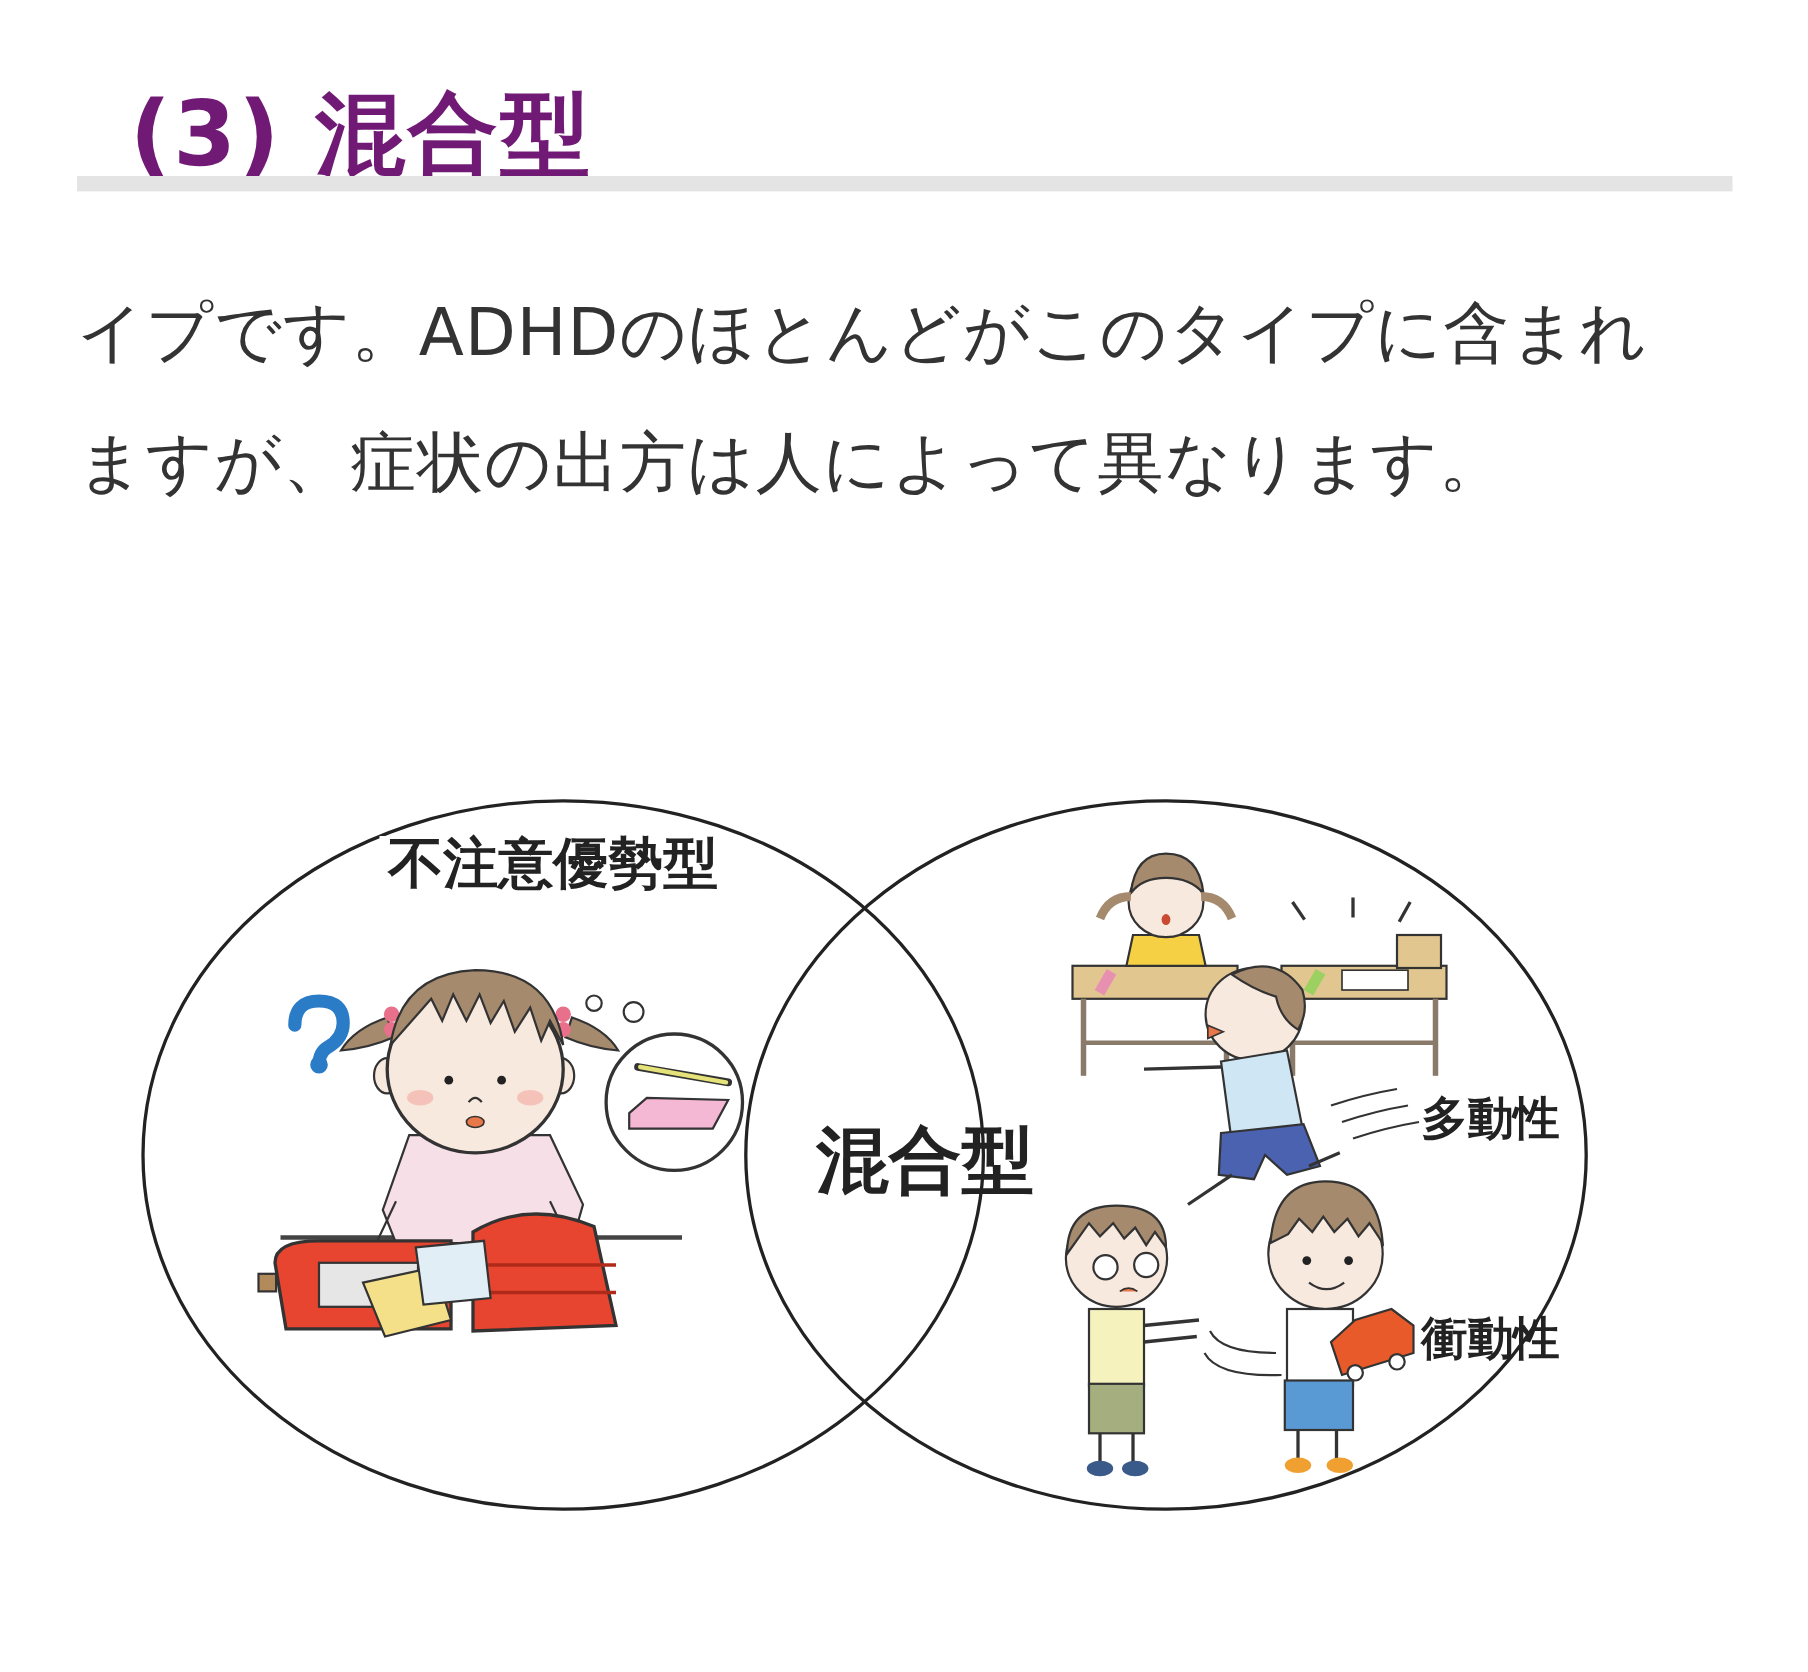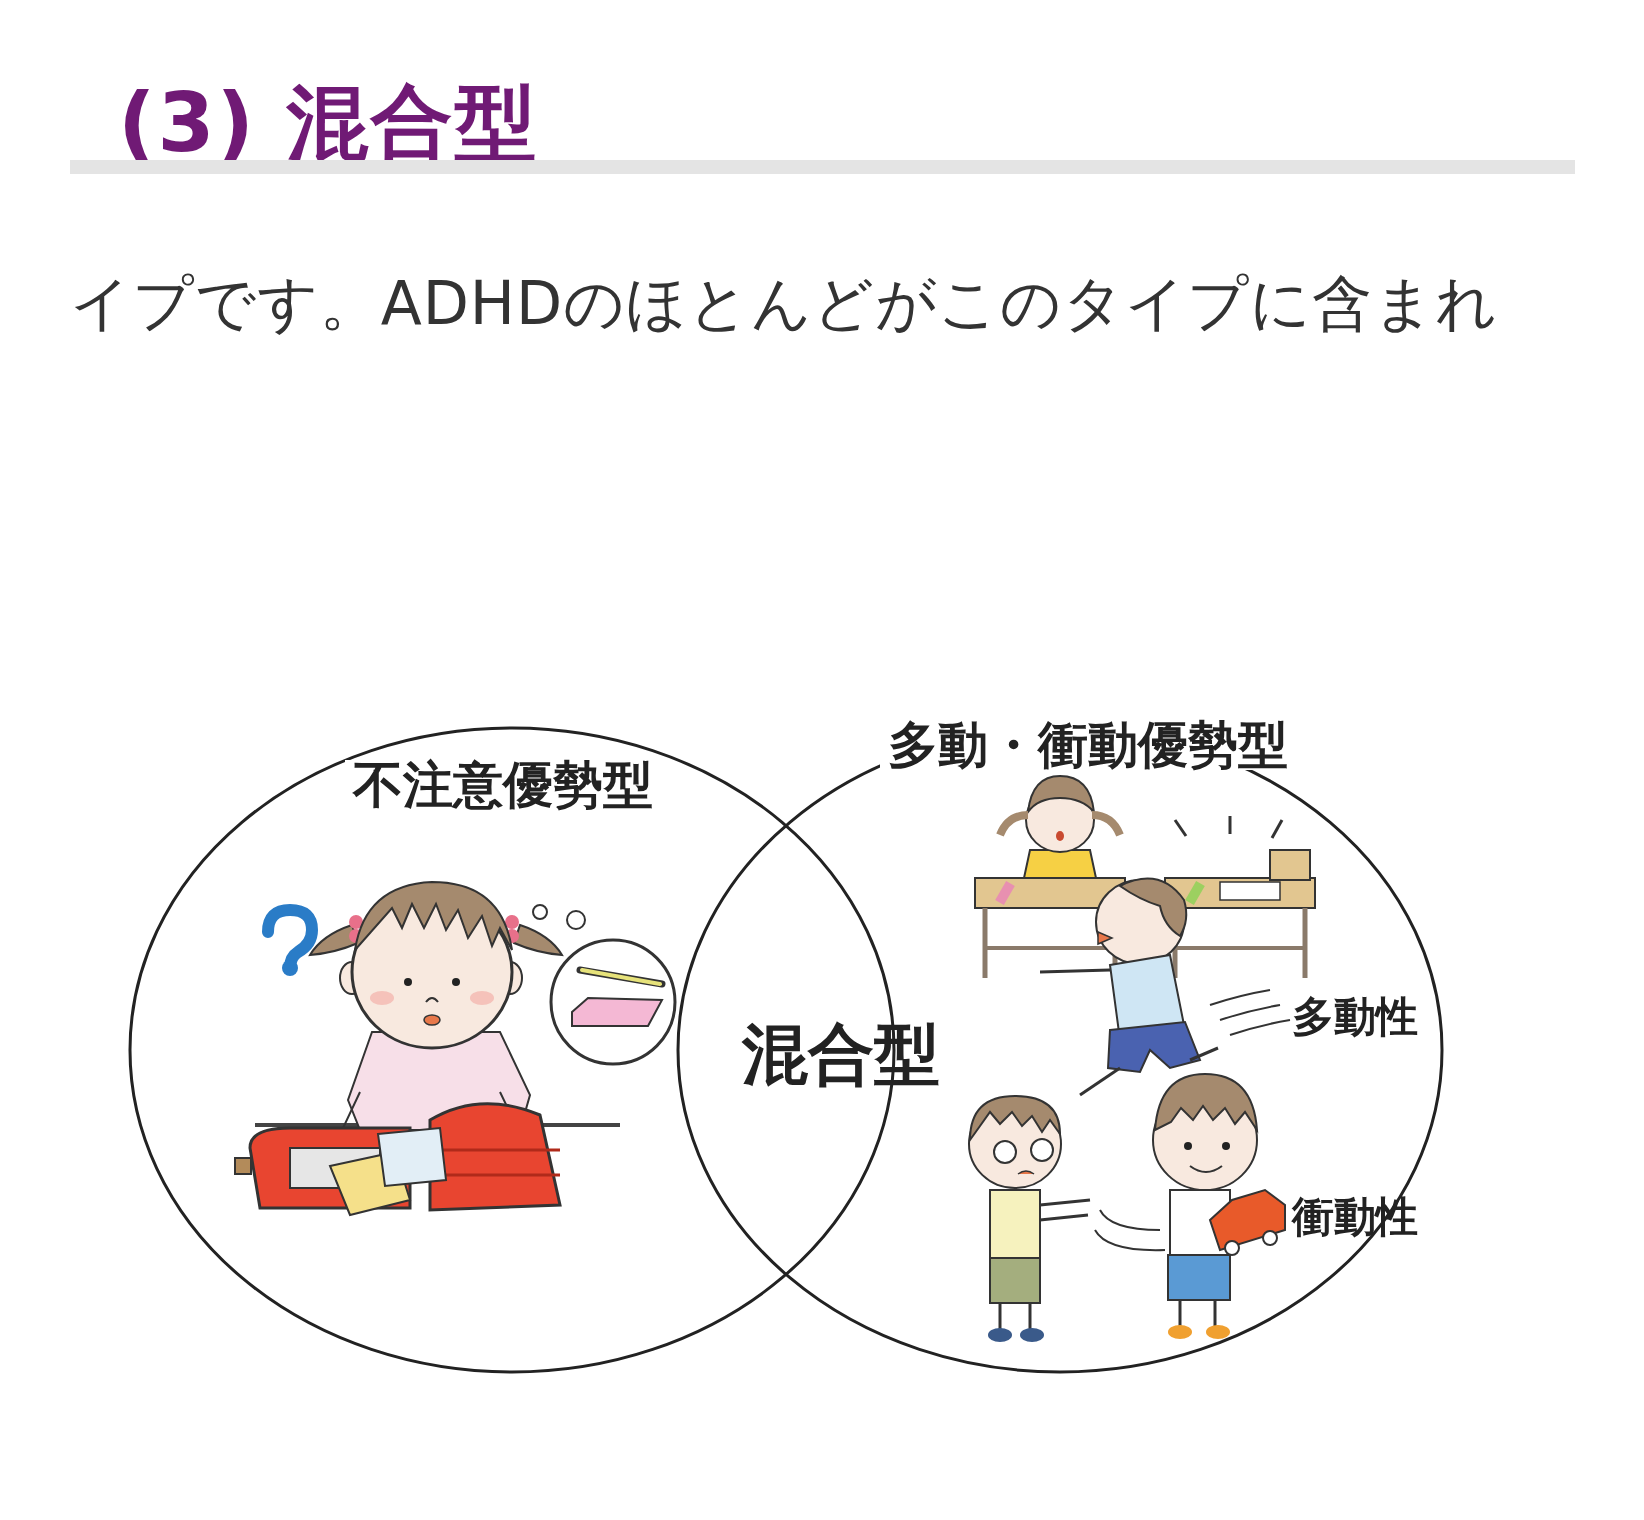--- a/index.html
+++ b/index.html
@@ -23,20 +23,21 @@
   .sub-impulse { left: 1292px; top: 448px; margin-top: 48px; }
 </style>
 </head>
 <body>
 
 <h1 class="heading">(3) 混合型</h1>
 <div class="rule"></div>
 
 <div class="body-text">
   <p>イプです。ADHDのほとんどがこのタイプに含まれ</p>
+  <p>ますが、症状の出方は人によって異なります。</p>
 </div>
 
 <div class="diagram">
   <svg width="1644" height="760" viewBox="0 0 1644 760">
 
     <ellipse cx="512" cy="350" rx="382" ry="322" fill="none" stroke="#222" stroke-width="3"></ellipse>
     <ellipse cx="1060" cy="350" rx="382" ry="322" fill="none" stroke="#222" stroke-width="3"></ellipse>
 
     <g>
 
@@ -160,17 +161,16 @@
       <ellipse cx="1218" cy="632" rx="12" ry="7" fill="#f0a030"></ellipse>
       <g>
         <path d="M1210 520 L1232 500 L1265 490 L1285 505 L1285 530 L1220 550 Z" fill="#e85a2a" stroke="#333" stroke-width="2"></path>
         <circle cx="1232" cy="548" r="7" fill="#fff" stroke="#333" stroke-width="2"></circle>
         <circle cx="1270" cy="538" r="7" fill="#fff" stroke="#333" stroke-width="2"></circle>
       </g>
     </g>
   </svg>
 
   <div class="label title-left">不注意優勢型</div>
-  <div class="label title-right">多動・衝動優勢型</div>
   <div class="label center-label">混合型</div>
   <div class="label sub-label sub-hyper">多動性</div>
   <div class="label sub-label sub-impulse">衝動性</div>
 </div>
 
 </body></html>

